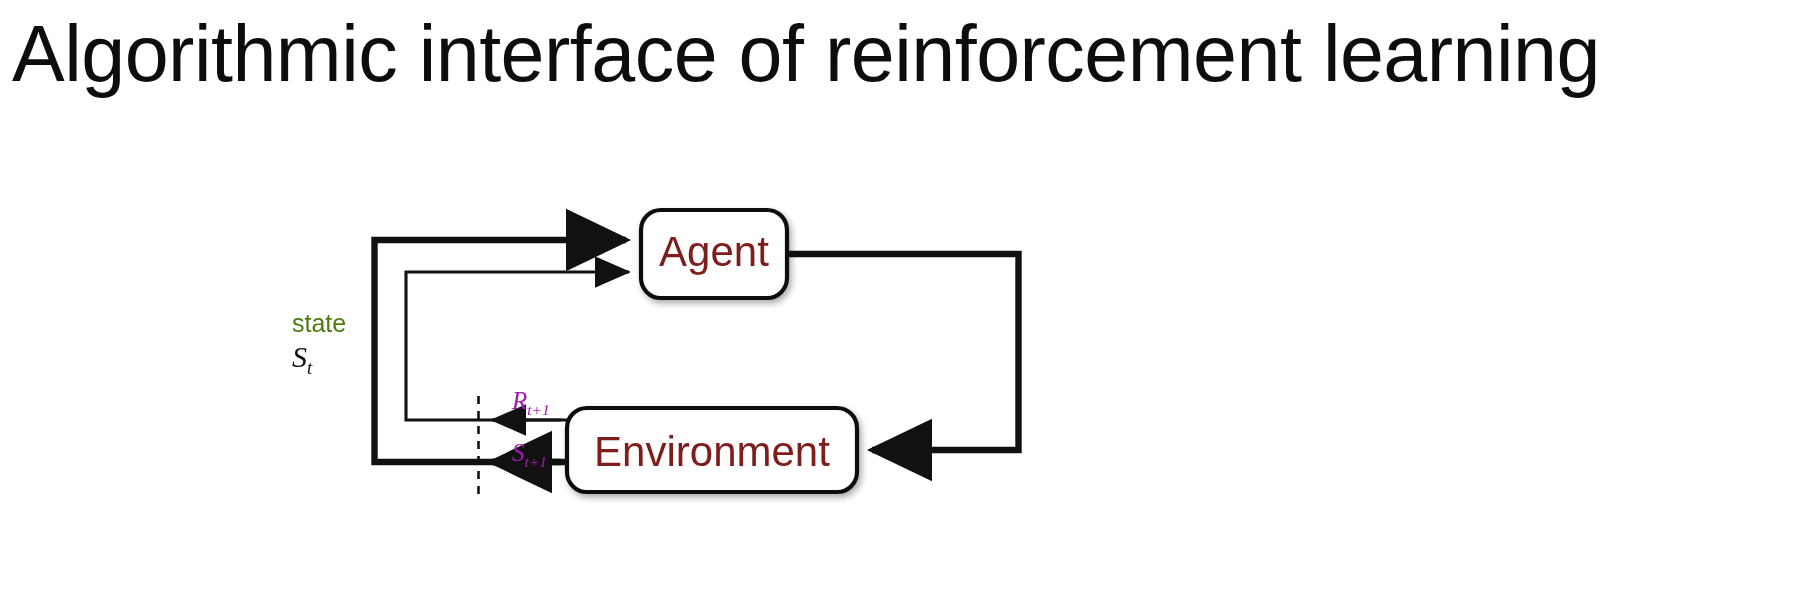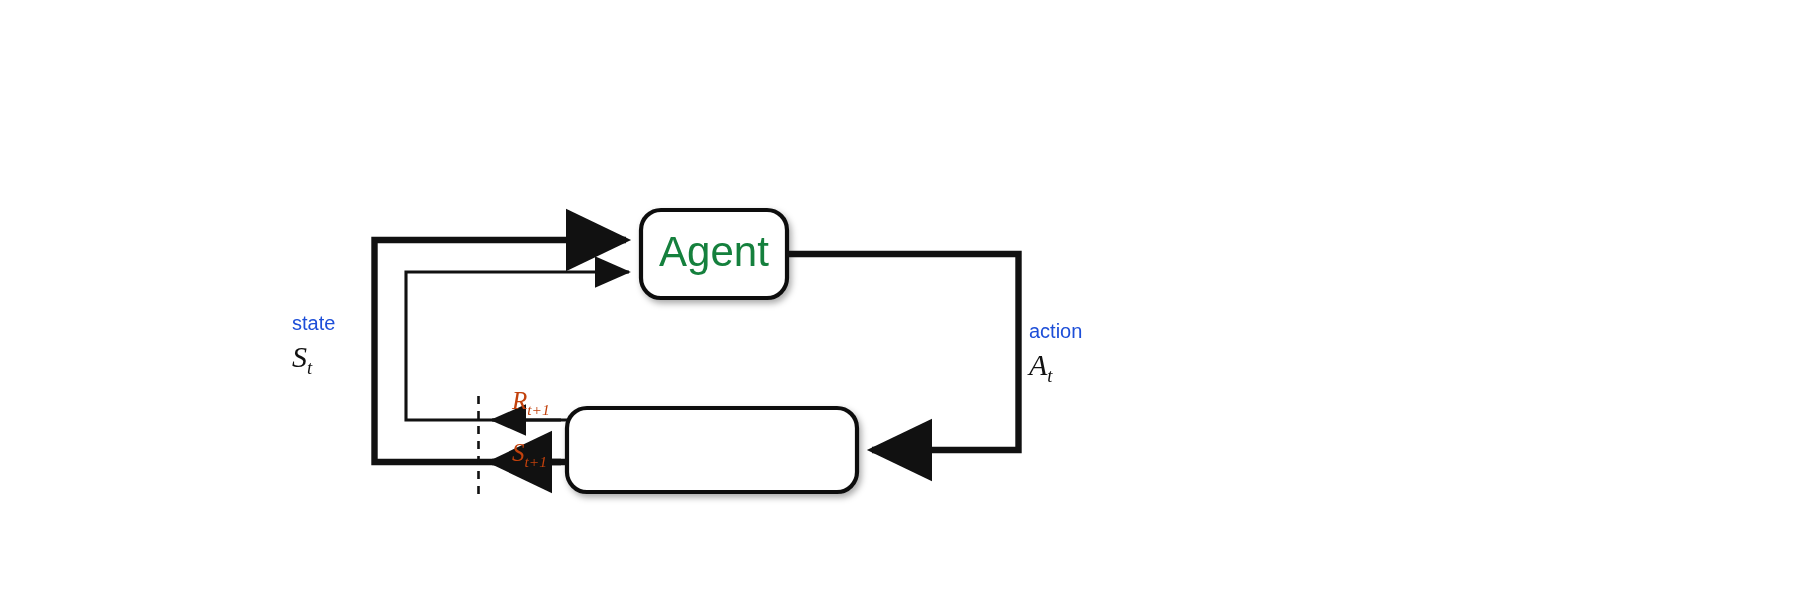--- a/index.html
+++ b/index.html
@@ -53,21 +53,21 @@
     width: 1820px;
     height: 464px;
     display: block;
   }
 
   
   .node-label {
     position: absolute;
     font-family: "Liberation Sans", sans-serif;
     font-weight: 400;
-    color: #15803d;
+    color: #7f1d1d;
     white-space: nowrap;
     text-align: center;
   }
   #agent-label {
     left: 640px;
     top: 94px;
     width: 148px;
     font-size: 42px;
     line-height: 56px;
   }
@@ -80,23 +80,23 @@
   }
 
   
   .edge-label {
     position: absolute;
     white-space: nowrap;
   }
   .edge-label .word {
     display: block;
     font-family: "Liberation Sans", sans-serif;
-    font-size: 20px;
+    font-size: 25px;
     line-height: 30px;
-    color: #1d4ed8;
+    color: #4d7c0f;
   }
   .edge-label .sym {
     display: block;
     font-family: "Liberation Serif", serif;
     font-style: italic;
     font-size: 30px;
     line-height: 38px;
     color: #111111;
   }
   .edge-label .sym sub {
@@ -108,33 +108,34 @@
   #label-reward   { left: 412px; top: 178px; text-align: left; }
   #label-action   { left: 1029px; top: 186px; text-align: left; }
 
   
   .arrow-sym {
     position: absolute;
     font-family: "Liberation Serif", serif;
     font-style: italic;
     font-size: 25px;
     line-height: 25px;
-    color: #c2410c;
+    color: #a21caf;
     white-space: nowrap;
   }
   .arrow-sym sub { font-size: 0.62em; font-style: italic; }
 
   #sym-r-next { left: 512px; top: 258px; }
   #sym-s-next { left: 512px; top: 310px; }
 </style>
 </head>
 <body>
 
 <div id="slide">
 
+  <div id="slide-title">Algorithmic interface of reinforcement learning</div>
 
   <div id="diagram">
 
     <svg id="diagram-svg" viewBox="0 0 1820 464">
 
       <defs>
 
         <marker id="ah-thick" markerWidth="11" markerHeight="11" refX="9.4" refY="5.5" orient="auto" markerUnits="strokeWidth">
           <path d="M0,0.6 L10.2,5.5 L0,10.4 Z" fill="#111111"></path>
         </marker>
@@ -165,30 +166,27 @@
       <path d="M 567 290 L 492 290" fill="none" stroke="#111111" stroke-width="3.1" marker-end="url(#ah-thin)"></path>
 
       <path d="M 567 332 L 492 332" fill="none" stroke="#111111" stroke-width="6.4" marker-end="url(#ah-thick)"></path>
 
       <line x1="478.5" y1="266" x2="478.5" y2="364" stroke="#111111" stroke-width="2.6" stroke-dasharray="8 7"></line>
 
     </svg>
 
     <div class="node-label" id="agent-label">Agent</div>
 
+    <div class="node-label" id="environment-label">Environment</div>
 
     <div class="edge-label" id="label-state">
       <span class="word">state</span>
       <span class="sym"><span>S</span><sub>t</sub></span>
     </div>
 
 
-    <div class="edge-label" id="label-action">
-      <span class="word">action</span>
-      <span class="sym"><span>A</span><sub>t</sub></span>
-    </div>
 
     <div class="arrow-sym" id="sym-r-next"><span>R</span><sub>t+1</sub></div>
 
     <div class="arrow-sym" id="sym-s-next"><span>S</span><sub>t+1</sub></div>
 
   </div>
 </div>
 
 </body></html>

